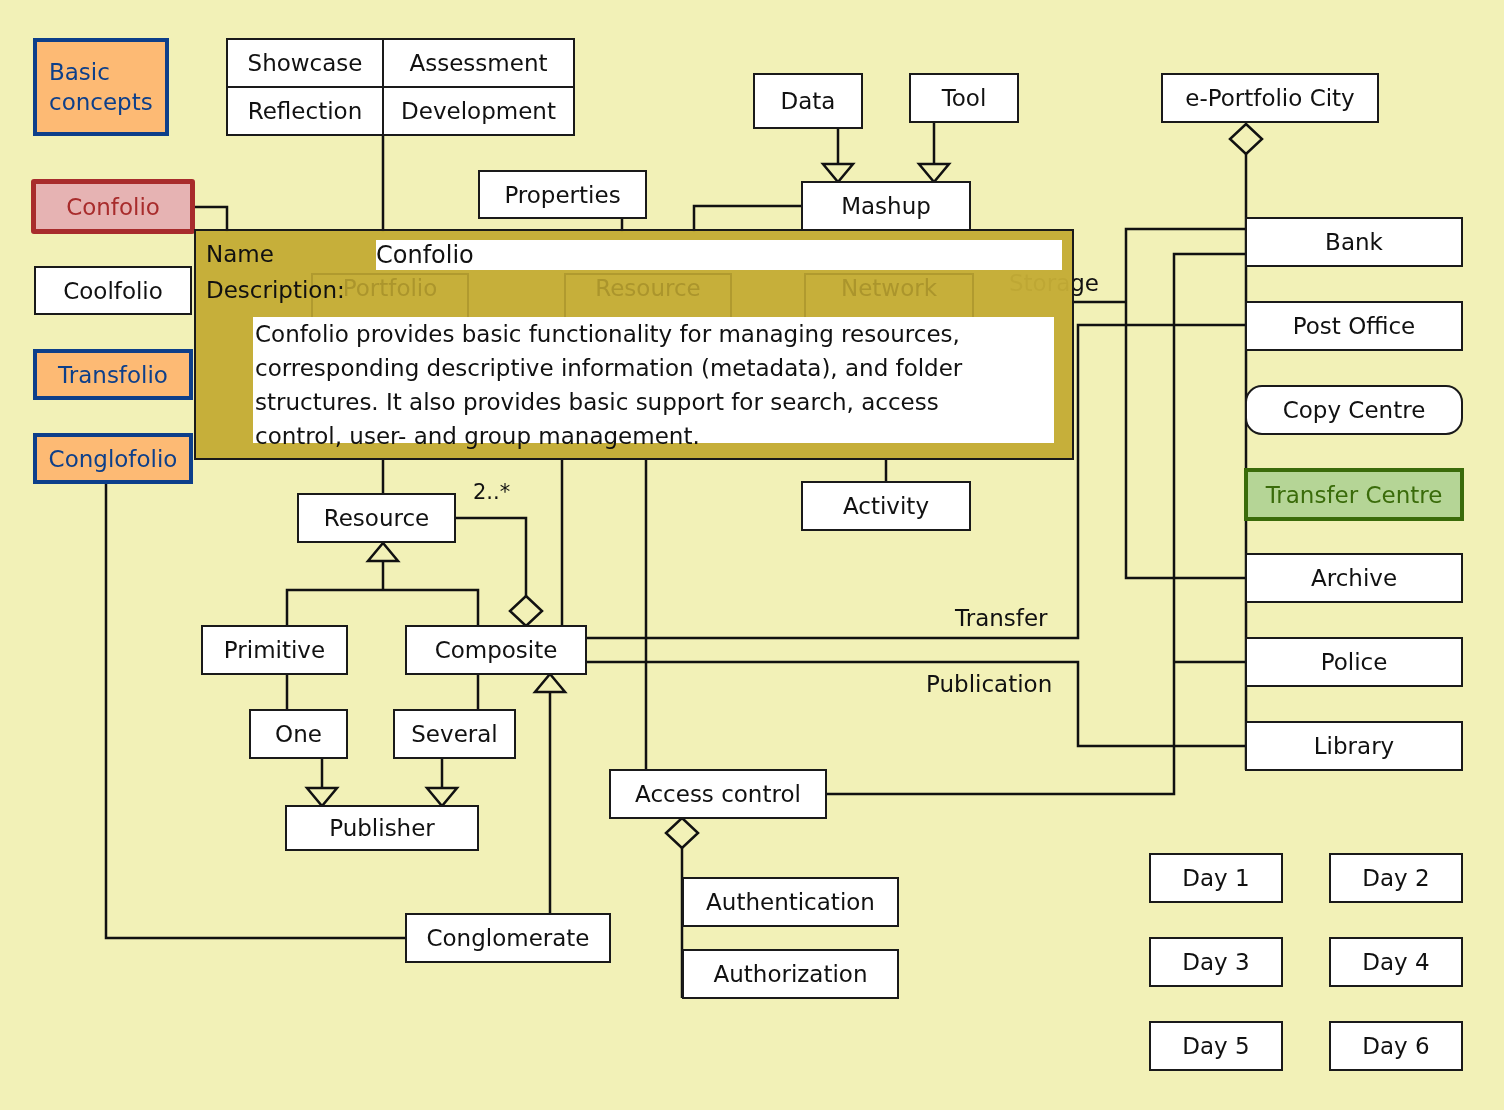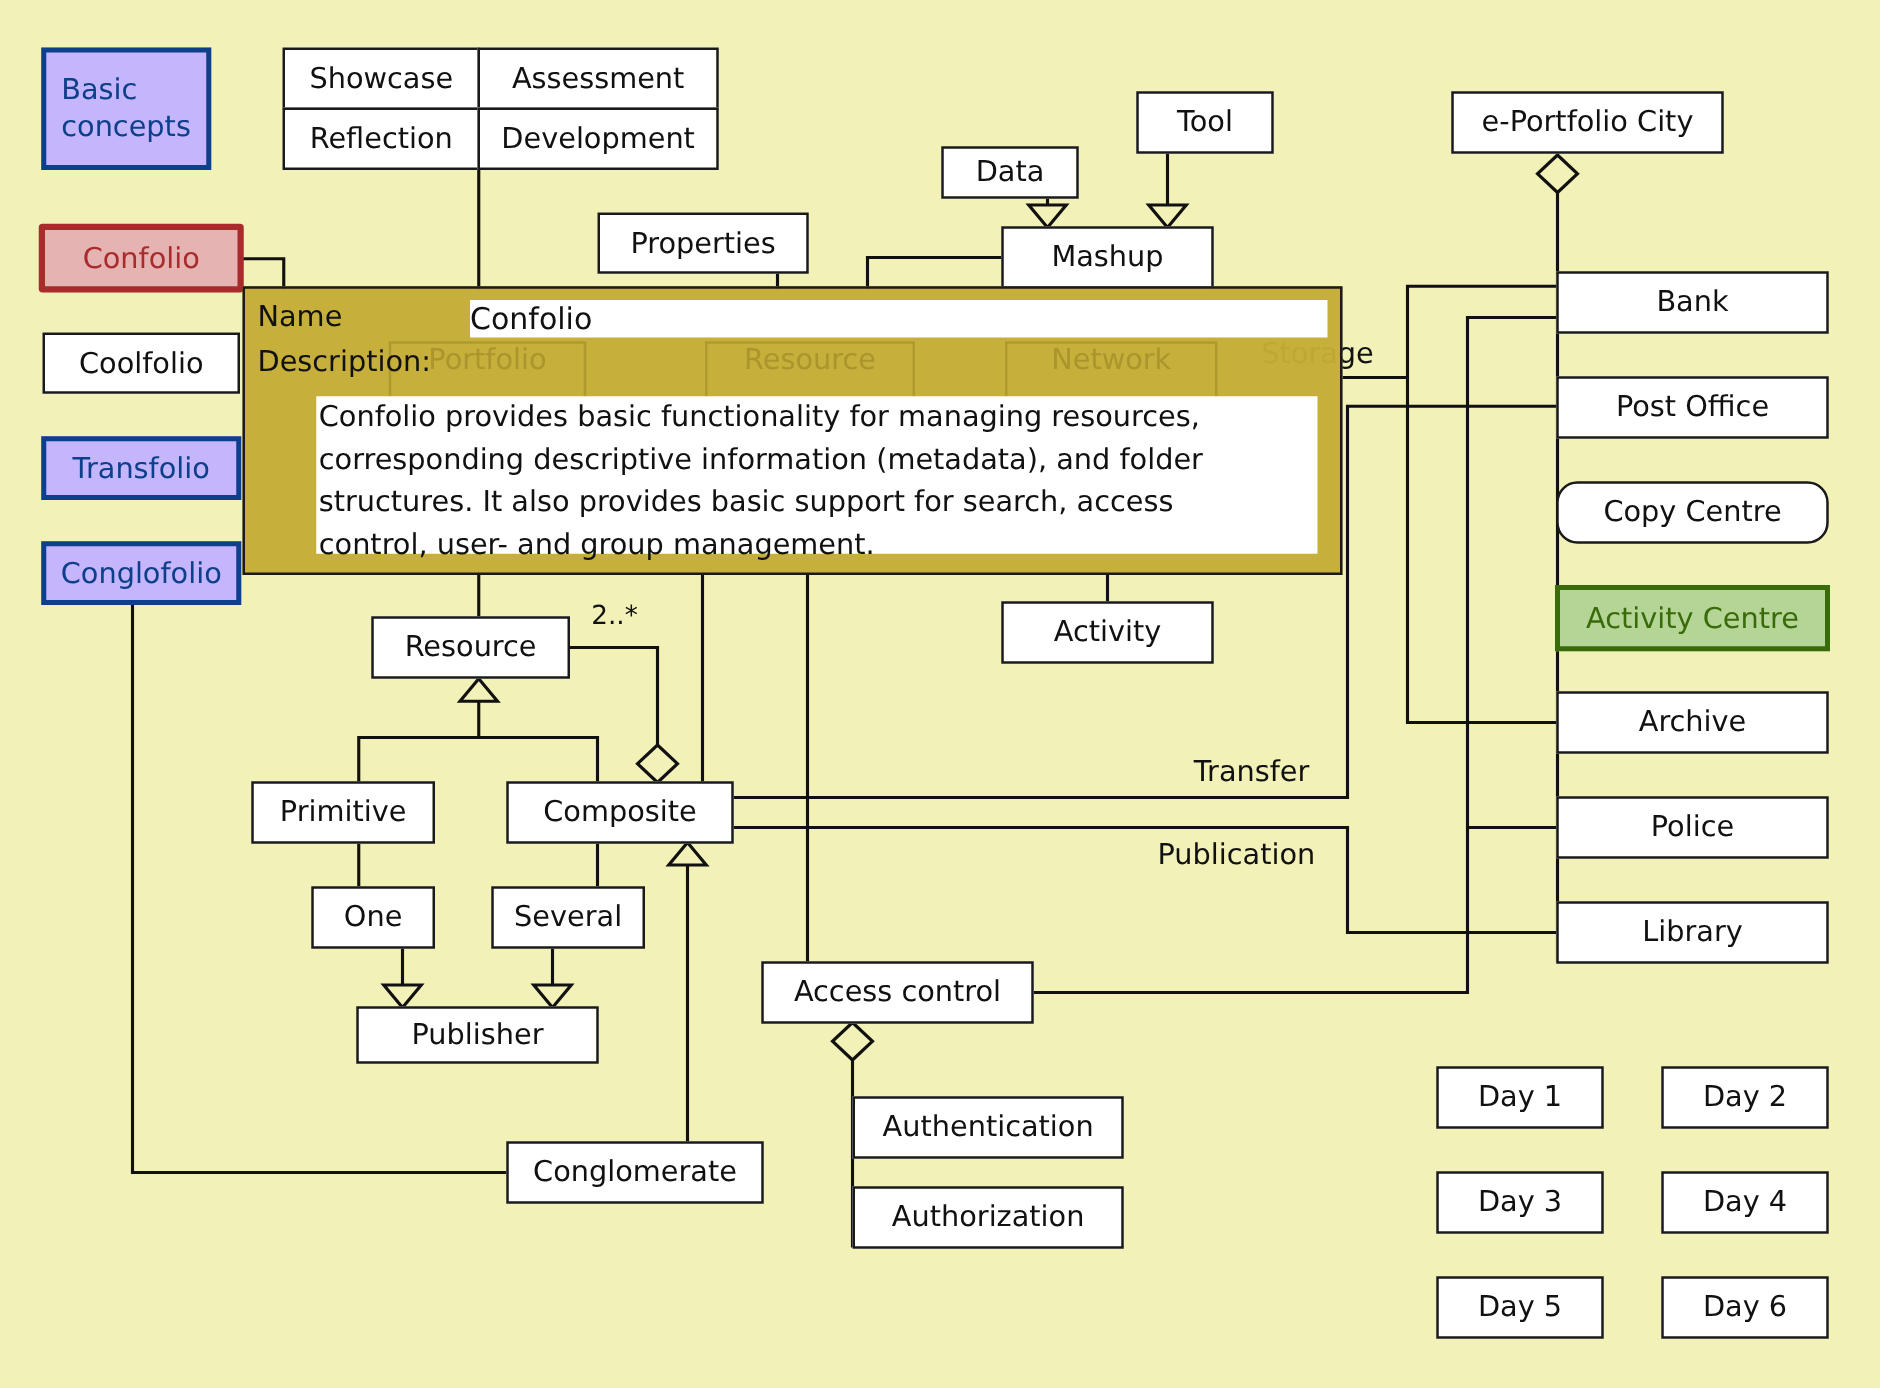--- a/index.html
+++ b/index.html
@@ -8,21 +8,21 @@
     background: #f2f1b7;
     font-family: "DejaVu Sans", sans-serif;
   }
   #wires { position: absolute; left: 0; top: 0; width: 1504px; height: 1110px; }
   .box {
     position: absolute; box-sizing: border-box;
     background: #ffffff; border: 2px solid #1a1a1a;
     display: flex; align-items: center; justify-content: center;
     font-size: 23px; color: #111; white-space: nowrap; cursor: pointer;
   }
-  .box.blue { background: #c4b5fd; border: 4px solid #0d3f8a; color: #0d3f8a; }
+  .box.blue { background: #fdba74; border: 4px solid #0d3f8a; color: #0d3f8a; }
   .box.red  { background: #e6b3b3; border: 5px solid #a82c2c; color: #a82c2c; border-radius: 3px; }
   .box.green{ background: #b5d596; border: 4px solid #3a6b0a; color: #3a6b0a; }
   .box.left { justify-content: flex-start; padding-left: 12px; text-align: left; white-space: normal; line-height: 30px; }
   .label { position: absolute; font-size: 23px; color: #111; white-space: nowrap; }
   .ghost { position: absolute; box-sizing: border-box; border: 2px solid rgba(120,100,20,0.28);
     display:flex; align-items:flex-start; justify-content:center; font-size: 23px; color: rgba(120,100,20,0.35); }
   #popup {
     position: absolute; left: 194px; top: 229px; width: 880px; height: 231px;
     box-sizing: border-box; background: rgba(196,172,54,0.97); border: 2px solid #1a1a1a;
   }
@@ -129,21 +129,21 @@
 <div class="box" style="left:226px;top:86px;width:158px;height:50px;">
   <span>Reflection</span>
 </div>
 <div class="box" style="left:382px;top:86px;width:193px;height:50px;">
   <span>Development</span>
 </div>
 
 <div class="box" style="left:478px;top:170px;width:169px;height:49px;">
   <span>Properties</span>
 </div>
-<div class="box" style="left:753px;top:73px;width:110px;height:42px;margin-top:44px;">
+<div class="box" style="left:753px;top:73px;width:110px;height:56px;">
   <span>Data</span>
 </div>
 <div class="box" style="left:909px;top:73px;width:110px;height:50px;">
   <span>Tool</span>
 </div>
 <div class="box" style="left:801px;top:181px;width:170px;height:50px;">
   <span>Mashup</span>
 </div>
 
 <div class="box" style="left:1161px;top:73px;width:218px;height:50px;">
@@ -152,21 +152,21 @@
 <div class="box" style="left:1245px;top:217px;width:218px;height:50px;">
   <span>Bank</span>
 </div>
 <div class="box" style="left:1245px;top:301px;width:218px;height:50px;">
   <span>Post Office</span>
 </div>
 <div class="box" style="left:1245px;top:385px;width:218px;height:50px;border-radius:17px;">
   <span>Copy Centre</span>
 </div>
 <div class="box green" style="left:1244px;top:468px;width:220px;height:53px;">
-  <span>Activity Centre</span>
+  <span>Transfer Centre</span>
 </div>
 <div class="box" style="left:1245px;top:553px;width:218px;height:50px;">
   <span>Archive</span>
 </div>
 <div class="box" style="left:1245px;top:637px;width:218px;height:50px;">
   <span>Police</span>
 </div>
 <div class="box" style="left:1245px;top:721px;width:218px;height:50px;">
   <span>Library</span>
 </div>

